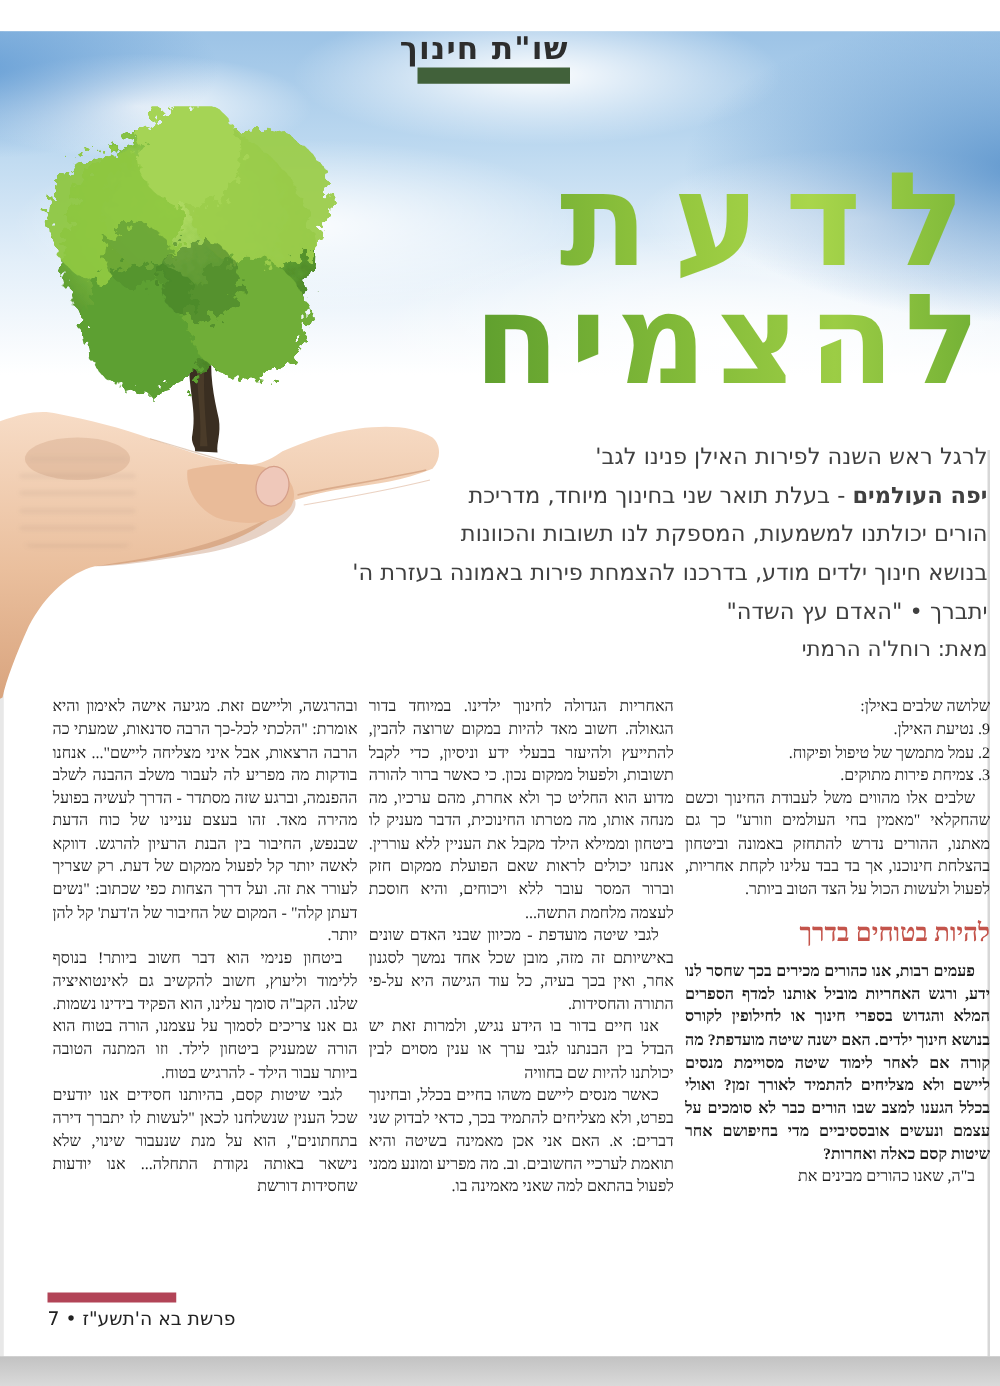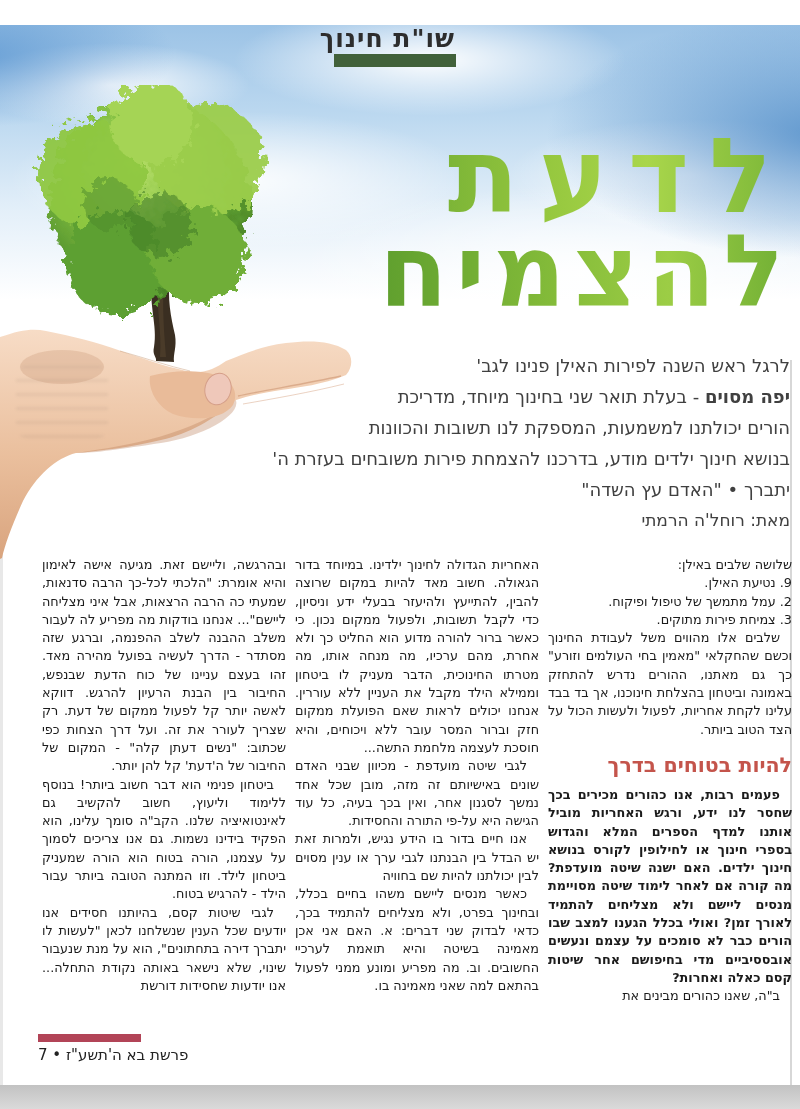--- a/index.html
+++ b/index.html
@@ -58,21 +58,21 @@
     color:#404040;font-size:18px;line-height:31px;}
   .intro .ln{white-space:nowrap;}
   .intro .name{font-weight:bold;}
   .intro .byline{font-size:17px;}
   
   .columns{
     position:absolute;left:42px;top:556px;width:750px;height:456px;z-index:4;
     display:flex;direction:rtl;gap:9px;color:#1b1b1b;
     font-size:12.8px;line-height:18.3px;
   }
-  .col{width:244px;overflow:hidden;text-align:justify;text-align-last:right;}
+  .col{width:244px;overflow:hidden;text-align:justify;text-align-last:right;font-family:Liberation Serif, serif;}
   .col .para{margin:0;}
   .col .indent{text-indent:12px;}
   .col .b{font-weight:bold;}
   .list-line{text-align:right;white-space:nowrap;overflow:hidden;}
   .subhead{
     direction:rtl;text-align:right;color:#c4544b;font-weight:bold;
     font-size:20.5px;line-height:24px;margin:14px 0 9px 0;white-space:nowrap;
   }
   
   .footer-bar{position:absolute;left:38px;top:1034px;width:103px;height:8px;background:#b24457;}
@@ -160,23 +160,23 @@
 
   <div class="showthrough"></div>
 
   <div class="big-title">
     <div class="t1">לדעת</div>
     <div class="t2">להצמיח</div>
   </div>
 
   <div class="intro">
     <div class="ln">לרגל ראש השנה לפירות האילן פנינו לגב'</div>
-    <div class="ln"><span class="name">יפה מסוים</span><span> - בעלת תואר שני בחינוך מיוחד, מדריכת</span></div>
+    <div class="ln"><span class="name">יפה העולמים</span><span> - בעלת תואר שני בחינוך מיוחד, מדריכת</span></div>
     <div class="ln">הורים יכולתנו למשמעות, המספקת לנו תשובות והכוונות</div>
-    <div class="ln">בנושא חינוך ילדים מודע, בדרכנו להצמחת פירות משובחים בעזרת ה'</div>
+    <div class="ln">בנושא חינוך ילדים מודע, בדרכנו להצמחת פירות באמונה בעזרת ה'</div>
     <div class="ln">יתברך • "האדם עץ השדה"</div>
     <div class="ln byline">מאת: רוחל'ה הרמתי</div>
   </div>
 
   <div class="columns">
 
     <div class="col">
       <div class="list-line">שלושה שלבים באילן:</div>
       <div class="list-line">9. נטיעת האילן.</div>
       <div class="list-line">2. עמל מתמשך של טיפול ופיקוח.</div>

